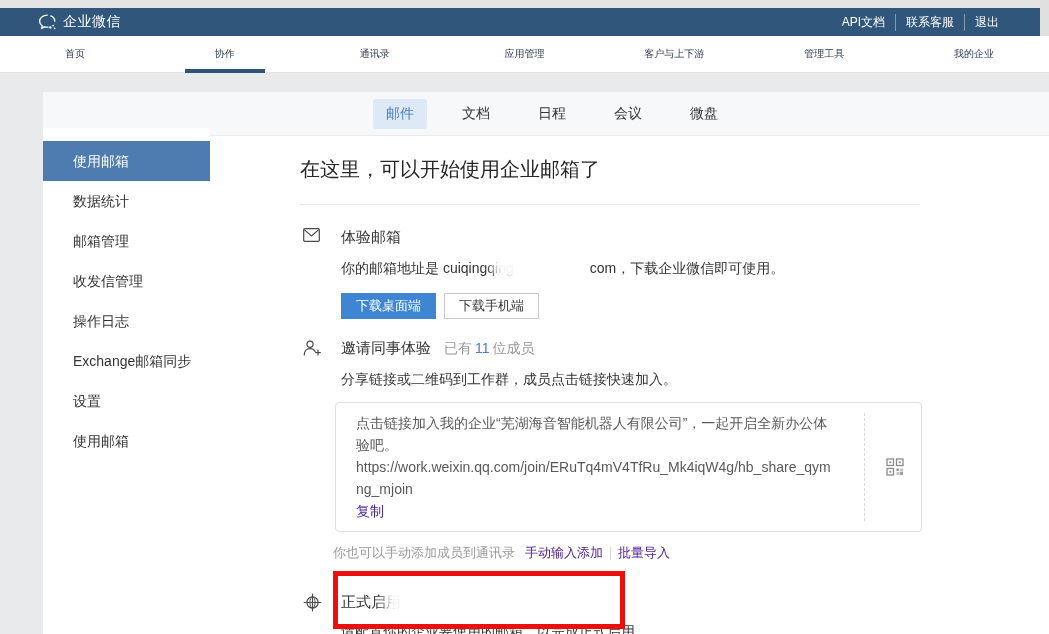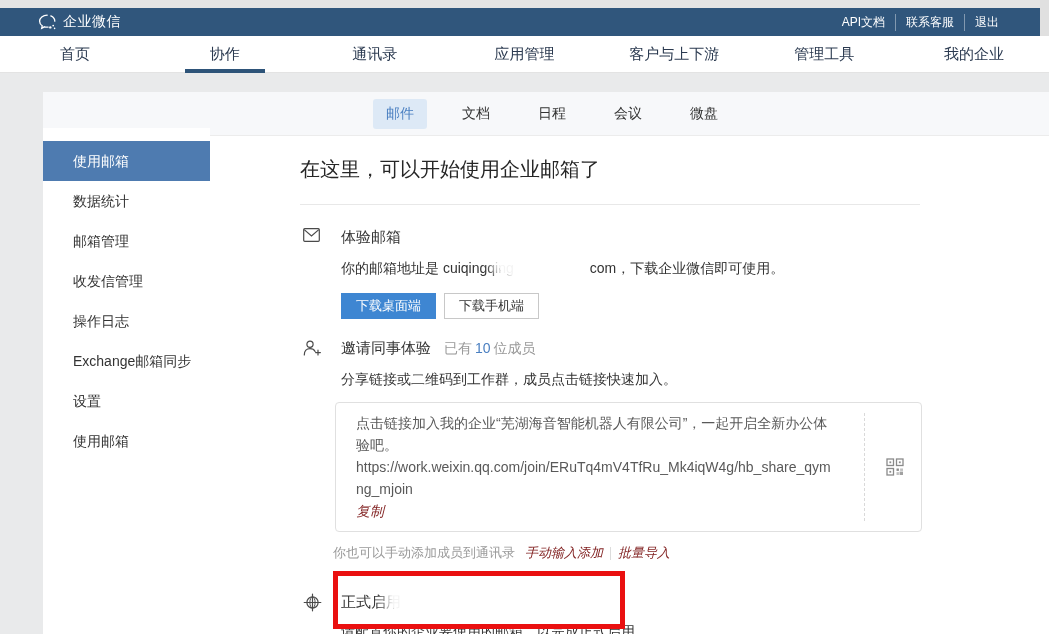--- a/index.html
+++ b/index.html
@@ -21,21 +21,21 @@
   .brand { display:flex; align-items:center; gap:6px; font-size:14px; letter-spacing:.5px; }
   .topbar-links { margin-left:auto; display:flex; align-items:center; font-size:12px; }
   .tb-link { padding:0 10px; cursor:pointer; }
   .tb-link + .tb-link { border-left:1px solid rgba(255,255,255,.4); }
   
   .navbar {
     position:absolute; top:36px; left:0; width:100%; height:37px;
     background:#fff; border-bottom:1px solid #e3e3e3; display:flex; z-index:2;
   }
   .nav-item { flex:1; display:flex; align-items:center; justify-content:center;
-    font-size:15px; color:#2b3a50; position:relative; cursor:pointer; }
+    font-size:10px; color:#2b3a50; position:relative; cursor:pointer; }
   .nav-underline { display:none; }
   .nav-item.active .nav-underline { display:block; position:absolute; bottom:-1px; left:50%;
     transform:translateX(-50%); width:80px; height:4px; background:#2e5479; }
   
   .card { position:absolute; left:43px; top:92px; width:1022px; height:542px; background:#fff; }
   .tabstrip { height:44px; background:#f7f8fa; border-bottom:1px solid #ececec;
     display:flex; align-items:center; padding-left:330px; gap:22px; }
   .tab { font-size:14px; color:#333; padding:6px 13px; border-radius:3px; cursor:pointer; }
   .tab.active { background:#dde9f6; color:#4a7fc1; }
   
@@ -55,21 +55,21 @@
   .btn-row { margin-top:15px; display:flex; }
   .btn { height:26px; font-size:13px; display:inline-flex; align-items:center; padding:0 14px; cursor:pointer; }
   .btn-blue { background:#3e86d2; border:1px solid #3e86d2; color:#ffffff;text-align:center; }
   .btn-white { background:#fff; border:1px solid #c8c8c8; color:#333; margin-left:8px; }
   .invite { margin-top:20px; }
   .badge { font-size:14px; color:#999; margin-left:13px; }
   .badge-count { color:#4a7fc1; padding:0 3px; }
   .share-box { margin:13px 0 0 -6px; width:587px; border:1px solid #e0e0e0; border-radius:4px;
     padding:9px 86px 9px 20px; position:relative; font-size:14px; color:#595959; line-height:22px; }
   .share-url { word-break:break-all; color:#595959; }
-  .link { color:#7f1d1d; cursor:pointer; text-decoration:none;font-style:italic; }
+  .link { color:#4c1d95; cursor:pointer; text-decoration:none; }
   .qr-sep { position:absolute; right:56px; top:10px; bottom:10px; border-left:1px dashed #d9d9d9; }
   .qr-btn { position:absolute; right:17px; top:50%; transform:translateY(-50%); cursor:pointer; color:#8a8a8a; }
   .manual-line { margin:12px 0 0 -8px; font-size:13px; color:#999; display:flex; align-items:center; }
   .manual-line .link { font-size:13px; margin-left:10px; }
   .m-sep { width:1px; height:13px; background:#dcdcdc; margin:0 7px; display:inline-block; }
   .activate { margin-top:31px; }
   .activate .sec-desc { margin-top:9px; }
   .redact-a { display:inline-block; width:76px; }
   
   .blur-blob { position:absolute; background:rgba(255,255,255,.94);
@@ -178,21 +178,21 @@
       <span class="sec-icon">
         <svg width="19" height="18" viewBox="0 0 19 18" fill="none">
           <circle cx="7" cy="5.2" r="3.1" stroke="#4a4a4a" stroke-width="1.2"></circle>
           <path d="M1.3,16 C1.3,11.6 3.6,9.7 7,9.7 C9.3,9.7 11.2,10.6 12.1,12.4" stroke="#4a4a4a" stroke-width="1.2" stroke-linecap="round"></path>
           <path d="M15,11.2 L15,16 M12.6,13.6 L17.4,13.6" stroke="#4a4a4a" stroke-width="1.2" stroke-linecap="round"></path>
         </svg>
       </span>
       <div class="sec-head">
         <span class="sec-title">邀请同事体验</span>
         <span class="badge">
-          <span>已有</span><span class="badge-count">10</span><span>位成员</span>
+          <span>已有</span><span class="badge-count">11</span><span>位成员</span>
         </span>
       </div>
       <div class="sec-desc">分享链接或二维码到工作群，成员点击链接快速加入。</div>
 
       <div class="share-box">
         <div>点击链接加入我的企业“芜湖海音智能机器人有限公司”，一起开启全新办公体验吧。</div>
         <div class="share-url">https://work.weixin.qq.com/join/ERuTq4mV4TfRu_Mk4iqW4g/hb_share_qymng_mjoin</div>
         <div><a class="link">复制</a></div>
         <i class="qr-sep"></i>
         <span class="qr-btn">

